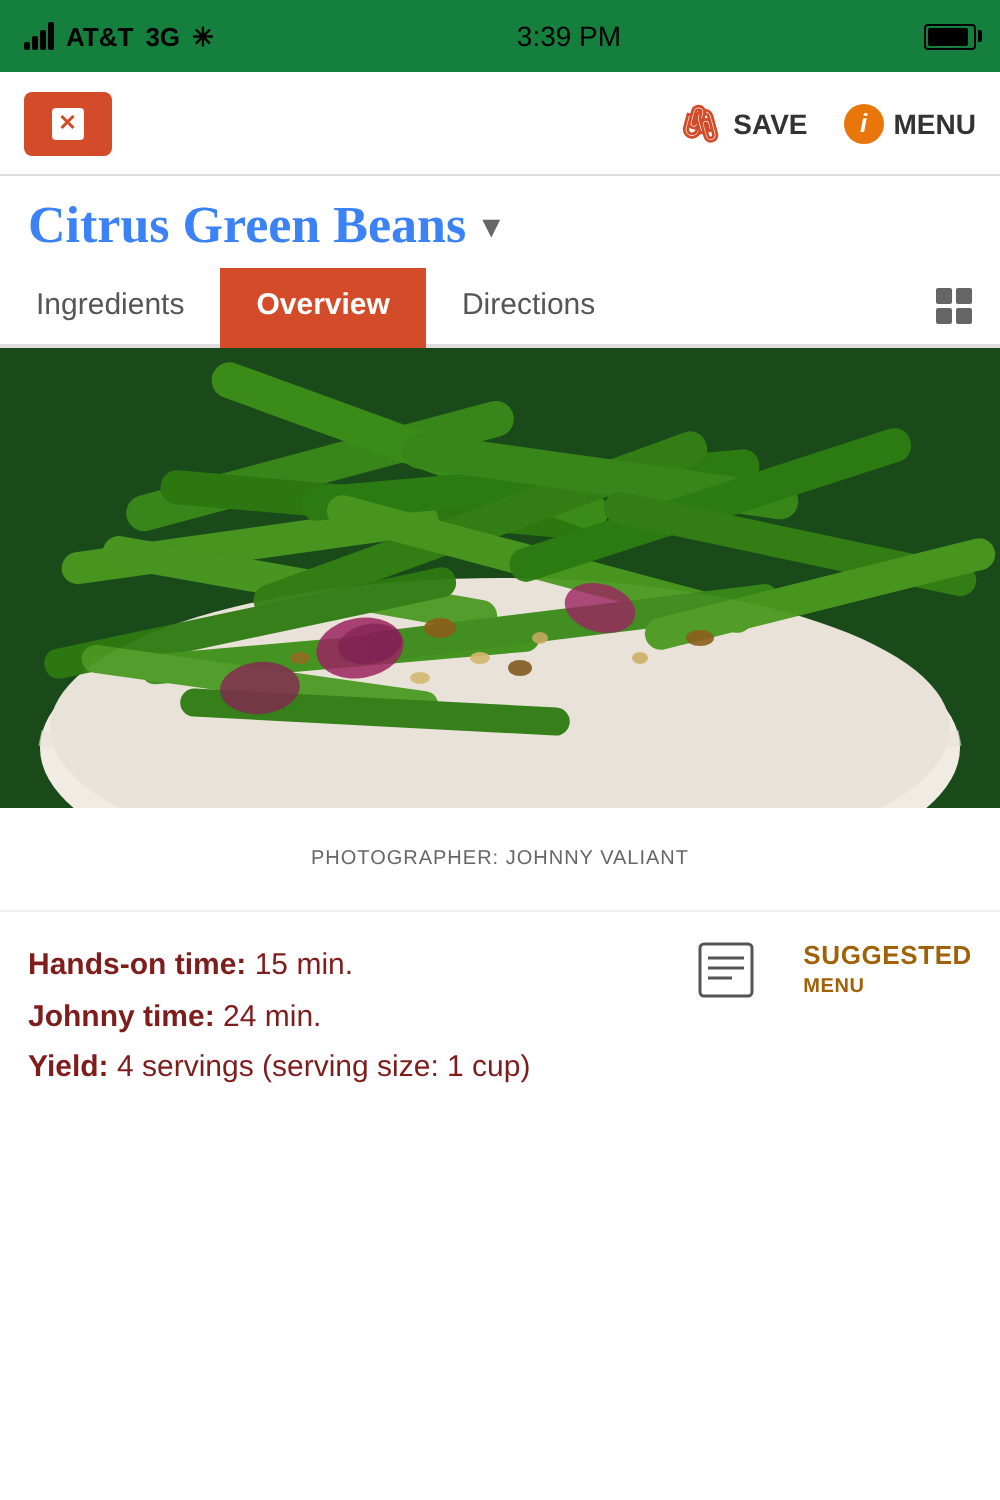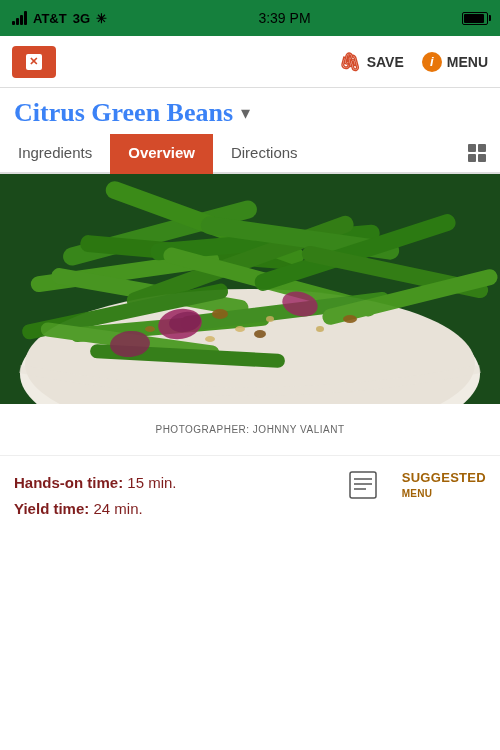--- a/index.html
+++ b/index.html
@@ -377,22 +377,26 @@
 
 <div class="photographer-credit">PHOTOGRAPHER: Johnny Valiant</div>
 
 <div class="recipe-details">
   <div class="recipe-info">
     <p>
       <strong>Hands-on time:</strong>
       <span>15 min.</span>
     </p>
     <p>
-      <strong>Yield time:</strong>
+      <strong>Johnny time:</strong>
       <span>24 min.</span>
+    </p>
+    <p>
+      <strong>Yield:</strong>
+      <span>4 servings (serving size: 1 cup)</span>
     </p>
   </div>
   <div class="recipe-actions">
     <div class="action-btn">
       <span class="action-icon">
         <svg width="30" height="30" viewBox="0 0 30 30" xmlns="http://www.w3.org/2000/svg">
           <rect x="2" y="2" width="26" height="26" rx="2" fill="none" stroke="#555" stroke-width="1.5"></rect>
           <line x1="6" y1="9" x2="24" y2="9" stroke="#555" stroke-width="1.5"></line>
           <line x1="6" y1="14" x2="24" y2="14" stroke="#555" stroke-width="1.5"></line>
           <line x1="6" y1="19" x2="18" y2="19" stroke="#555" stroke-width="1.5"></line>

